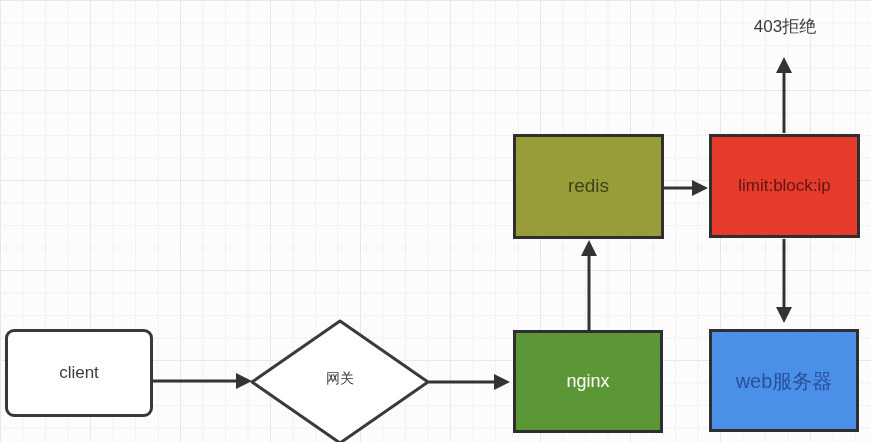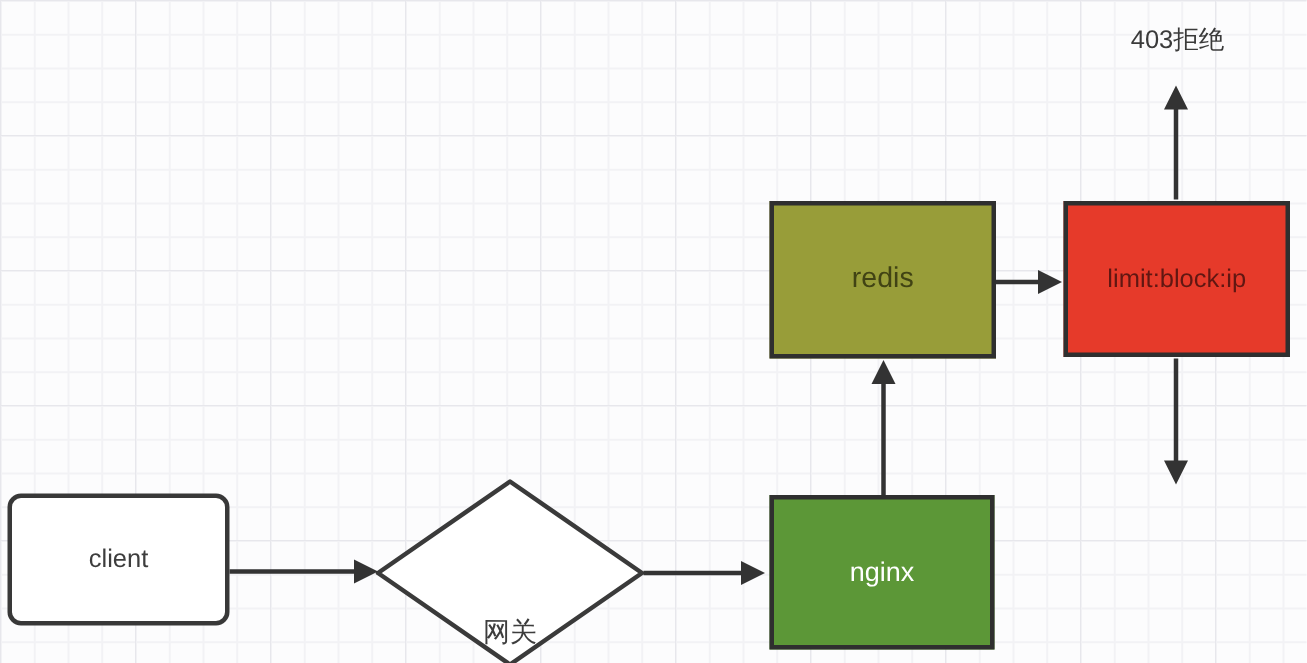--- a/index.html
+++ b/index.html
@@ -51,23 +51,22 @@
     font-size: 17px;
   }
   #node-webserver {
     left: 709px; top: 329px; width: 150px; height: 103px;
     font-size: 20px;
   }
   #gateway-label {
     position: absolute;
     left: 280px; top: 370px; width: 120px;
     text-align: center;
-    font-size: 18px;
+    font-size: 14px;
     color: #3d3d3d;
-    margin-top: 39px;
   }
   #reject-label {
     position: absolute;
     left: 725px; top: 15px; width: 120px;
     text-align: center;
     font-size: 17px;
     color: #3a3a3a;
     font-weight: 500;
   }
   #connectors {
@@ -138,16 +137,19 @@
   </div>
 
   <div class="node" id="node-redis" style="background-color: rgb(152, 157, 57);">
     <span class="label" style="color: rgb(65, 67, 20);">redis</span>
   </div>
 
   <div class="node" id="node-limit" style="background-color: rgb(230, 58, 42);">
     <span class="label" style="color: rgb(96, 23, 18);">limit:block:ip</span>
   </div>
 
+  <div class="node" id="node-webserver" style="background-color: rgb(74, 144, 232);">
+    <span class="label" style="color: rgb(43, 79, 158);">web服务器</span>
+  </div>
 
   <div id="reject-label">403拒绝</div>
 
 </div>
 
 </body></html>

